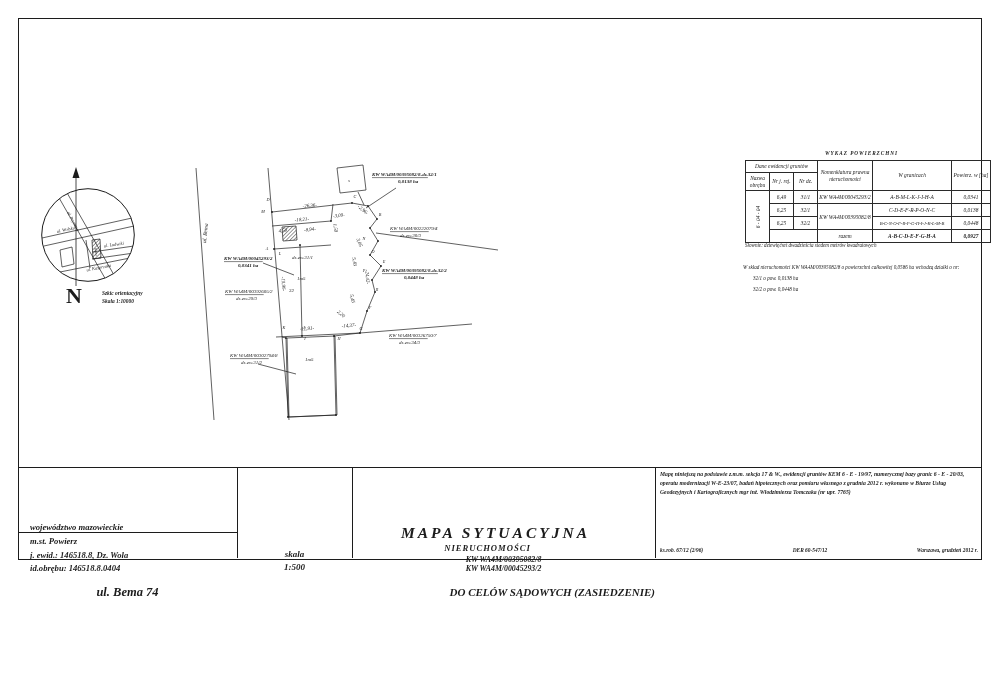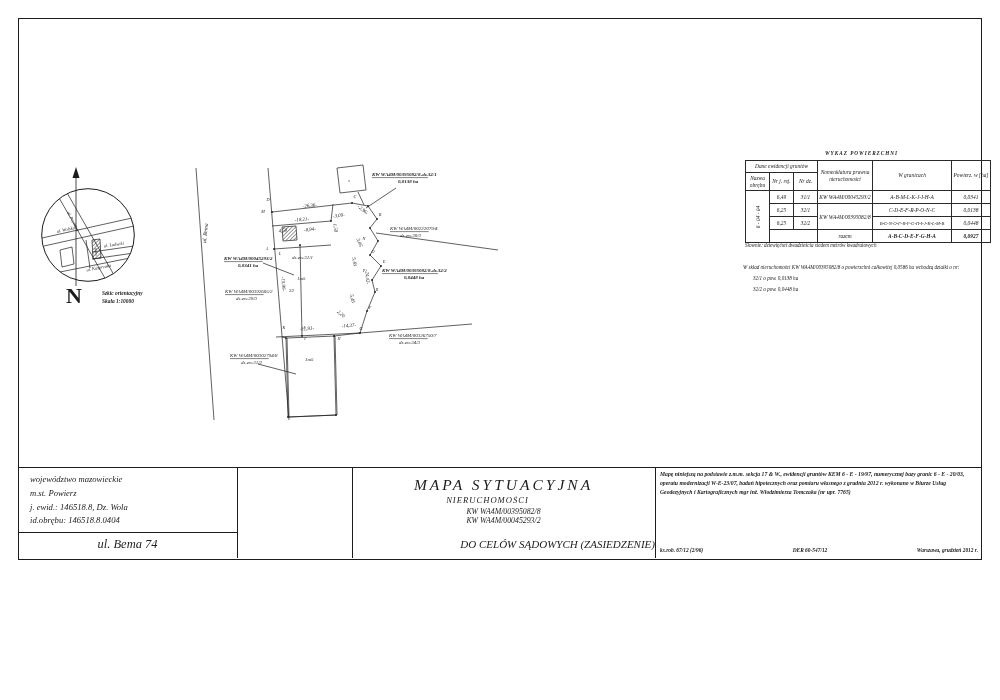--- a/index.html
+++ b/index.html
@@ -17,25 +17,25 @@
       font-style:italic;text-align:center;vertical-align:middle;padding:0 1px;
       overflow:hidden;white-space:nowrap;}
   table.area th{font-weight:normal;white-space:normal;line-height:1.15;}
   .rot{display:inline-block;transform:rotate(-90deg);white-space:nowrap;
       font-size:5.4px;font-style:italic;}
   .bold{font-weight:bold;}
   #slownie{left:745px;top:242px;font-size:5.1px;font-style:italic;}
   #kw-note{left:743px;top:262px;font-size:5.1px;font-style:italic;line-height:2.2;}
   #kw-note .ind{margin-left:10px;}
   
-  .ttx{font-style:italic;font-weight:normal;}
+  .ttx{font-style:italic;font-weight:bold;margin-top:48px;}
   #tb-left{left:30px;top:473px;font-size:8.6px;line-height:1.6;}
   #tb-street{left:18px;top:537px;width:219px;text-align:center;font-size:12.5px;}
   #tb-scale{left:237px;top:500px;width:115px;text-align:center;font-size:9px;line-height:1.4;}
-  #tb-title{left:352px;top:476px;width:303px;text-align:center;font-size:15.5px;letter-spacing:3px;}
+  #tb-title{left:344px;top:476px;width:303px;text-align:center;font-size:15.5px;letter-spacing:3px;}
   #tb-sub{left:336px;top:495px;width:303px;text-align:center;font-size:8.6px;letter-spacing:1px;}
   #tb-kw1{left:352px;top:507px;width:303px;text-align:center;font-size:7.8px;}
   #tb-kw2{left:352px;top:516px;width:303px;text-align:center;font-size:7.8px;}
   #tb-purpose{left:352px;top:538px;width:303px;text-align:right;font-size:11px;}
   #tb-note{left:660px;top:470px;width:317px;font-size:5.7px;font-style:italic;
       font-weight:bold;line-height:1.55;}
   #tb-footer{left:660px;top:547px;width:318px;display:flex;justify-content:space-between;
       font-size:5.4px;font-style:italic;font-weight:bold;}
 </style>
 </head>
@@ -243,20 +243,24 @@
   <div class="abs hline" style="left:18px;top:532px;width:219px;height:1px;"></div>
 
   <div id="tb-left" class="abs ttx">
     <div>województwo mazowieckie</div>
     <div>m.st. Powierz</div>
     <div>j. ewid.: 146518.8, Dz. Wola</div>
     <div>id.obrębu: 146518.8.0404</div>
   </div>
   <div id="tb-street" class="abs ttx">ul. Bema 74</div>
 
+  <div id="tb-scale" class="abs ttx">
+    <div>skala</div>
+    <div>1:500</div>
+  </div>
 
   <div id="tb-title" class="abs ttx">MAPA  SYTUACYJNA</div>
   <div id="tb-sub" class="abs ttx">NIERUCHOMOŚCI</div>
   <div id="tb-kw1" class="abs ttx">KW WA4M/00395082/8</div>
   <div id="tb-kw2" class="abs ttx">KW WA4M/00045293/2</div>
   <div id="tb-purpose" class="abs ttx">DO CELÓW SĄDOWYCH (ZASIEDZENIE)</div>
 
   <div id="tb-note" class="abs">Mapę niniejszą na podstawie z.m.m. sekcja 17 &amp; W., ewidencji gruntów KEM 6 - E - 19/97, numerycznej bazy granic 6 - E - 20/03, operatu modernizacji W-E-23/07, badań hipotecznych oraz pomiaru własnego z grudnia 2012 r. wykonano w Biurze Usług Geodezyjnych i Kartograficznych mgr inż. Włodzimierza Tomczaka (nr upr. 7765)</div>
   <div id="tb-footer" class="abs">
     <span>ks.rob. 67/12 (2/96)</span>

